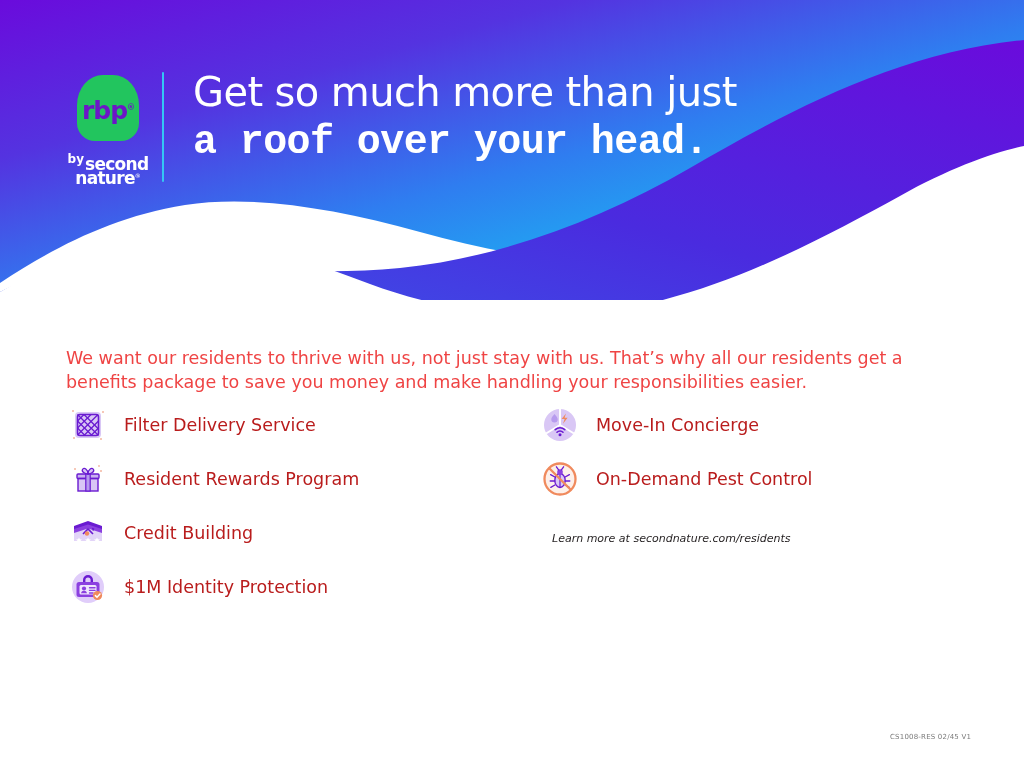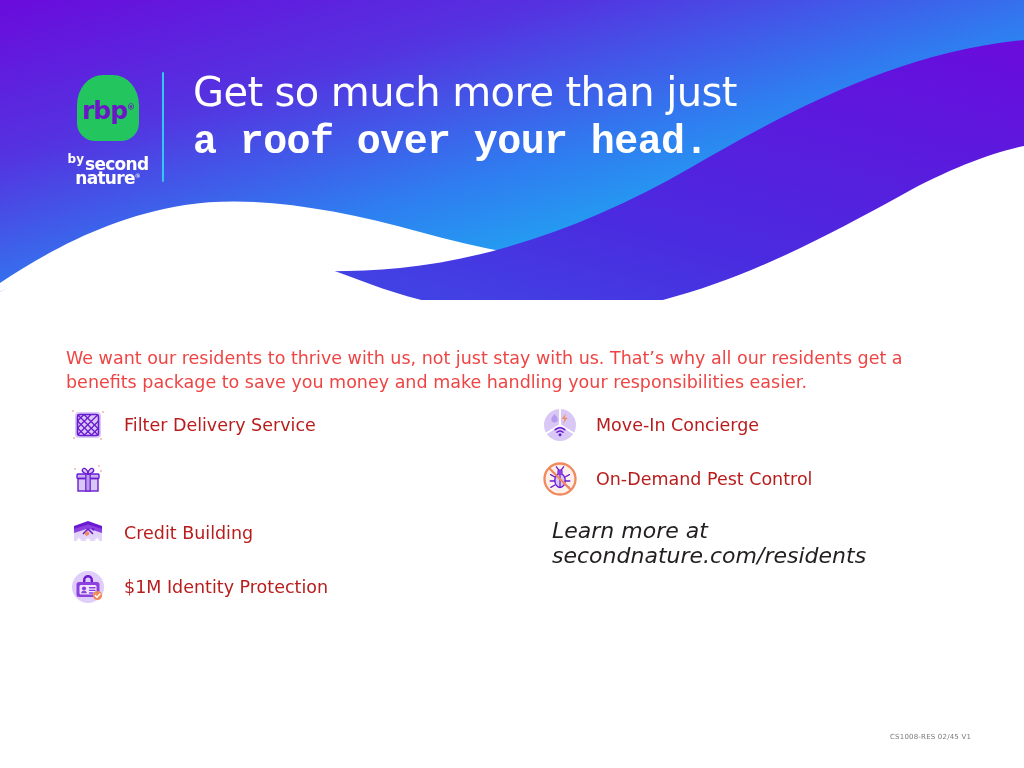--- a/index.html
+++ b/index.html
@@ -167,23 +167,23 @@
     align-items: center;
     justify-content: center;
   }
   .benefit .lbl {
     margin-left: 14px;
     font-size: 17.5px;
     color: #b91c1c;
     white-space: nowrap;
   }
   .learn-more {
-    margin-top: 12px;
+    margin-top: 26px;
     margin-left: 14px;
-    font-size: 22px;
+    font-size: 11px;
     font-style: italic;
     color: #231f20;
   }
 
   .footer-code {
     position: absolute;
     left: 890px;
     top: 733px;
     font-size: 7px;
     color: #7a7a7a;
@@ -297,20 +297,21 @@
           <rect x="17.8" y="15" width="4.4" height="17" fill="#b79bee" stroke="#6a1bd1" stroke-width="1.2"></rect>
           <path d="M20,15 C20,10 16,8 14.5,10.5 C13.2,12.8 17,14.6 20,15 Z" fill="#d9c7f5" stroke="#6a1bd1" stroke-width="1.3"></path>
           <path d="M20,15 C20,10 24,8 25.5,10.5 C26.8,12.8 23,14.6 20,15 Z" fill="#d9c7f5" stroke="#6a1bd1" stroke-width="1.3"></path>
           <g fill="#f3b6a0">
             <circle cx="7" cy="10" r="1"></circle>
               <circle cx="33" cy="12" r="1"></circle>
               <circle cx="31" cy="7" r="0.9"></circle>
           </g>
         </svg>
       </span>
+      <span class="lbl">Resident Rewards Program</span>
     </div>
 
     <div class="benefit">
       <span class="ico">
         <svg width="40" height="40" viewBox="0 0 40 40">
           <rect x="6" y="13" width="28" height="15" fill="#e2d4f8"></rect>
           <path d="M6,13 L20,8 L34,13 L34,17 L20,12.5 L6,17 Z" fill="#6a1bd1"></path>
           <path d="M6,16 L20,11.5 L34,16 L34,20 L20,15.5 L6,20 Z" fill="#8b40e0"></path>
           <path d="M15,21 L20,16 L25,21" fill="none" stroke="#6a1bd1" stroke-width="1.6"></path>
           <path d="M24,15.5 L25.5,16 L25,17.6" fill="none" stroke="#6a1bd1" stroke-width="1.4"></path>

